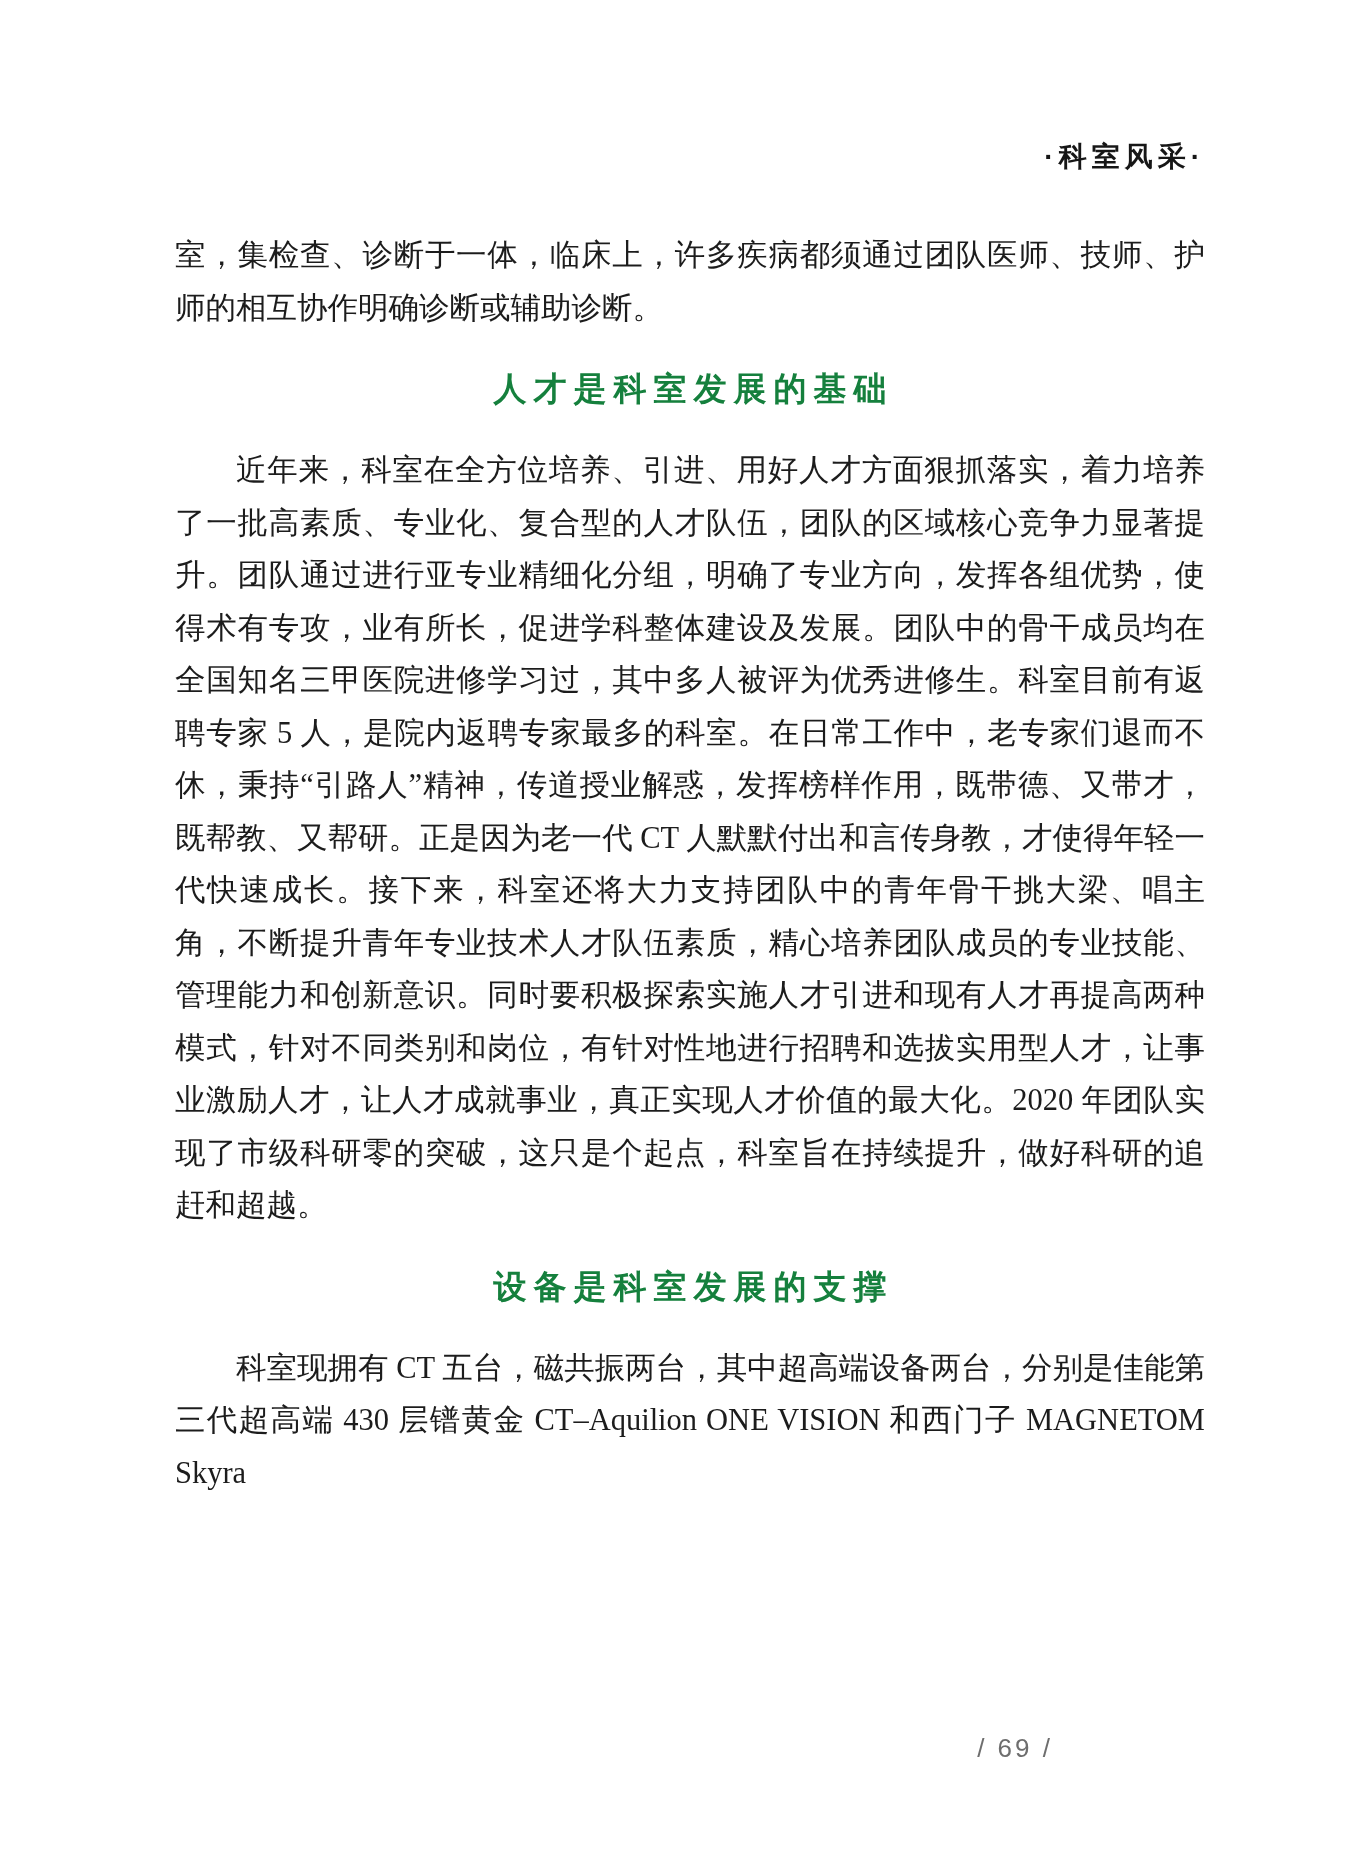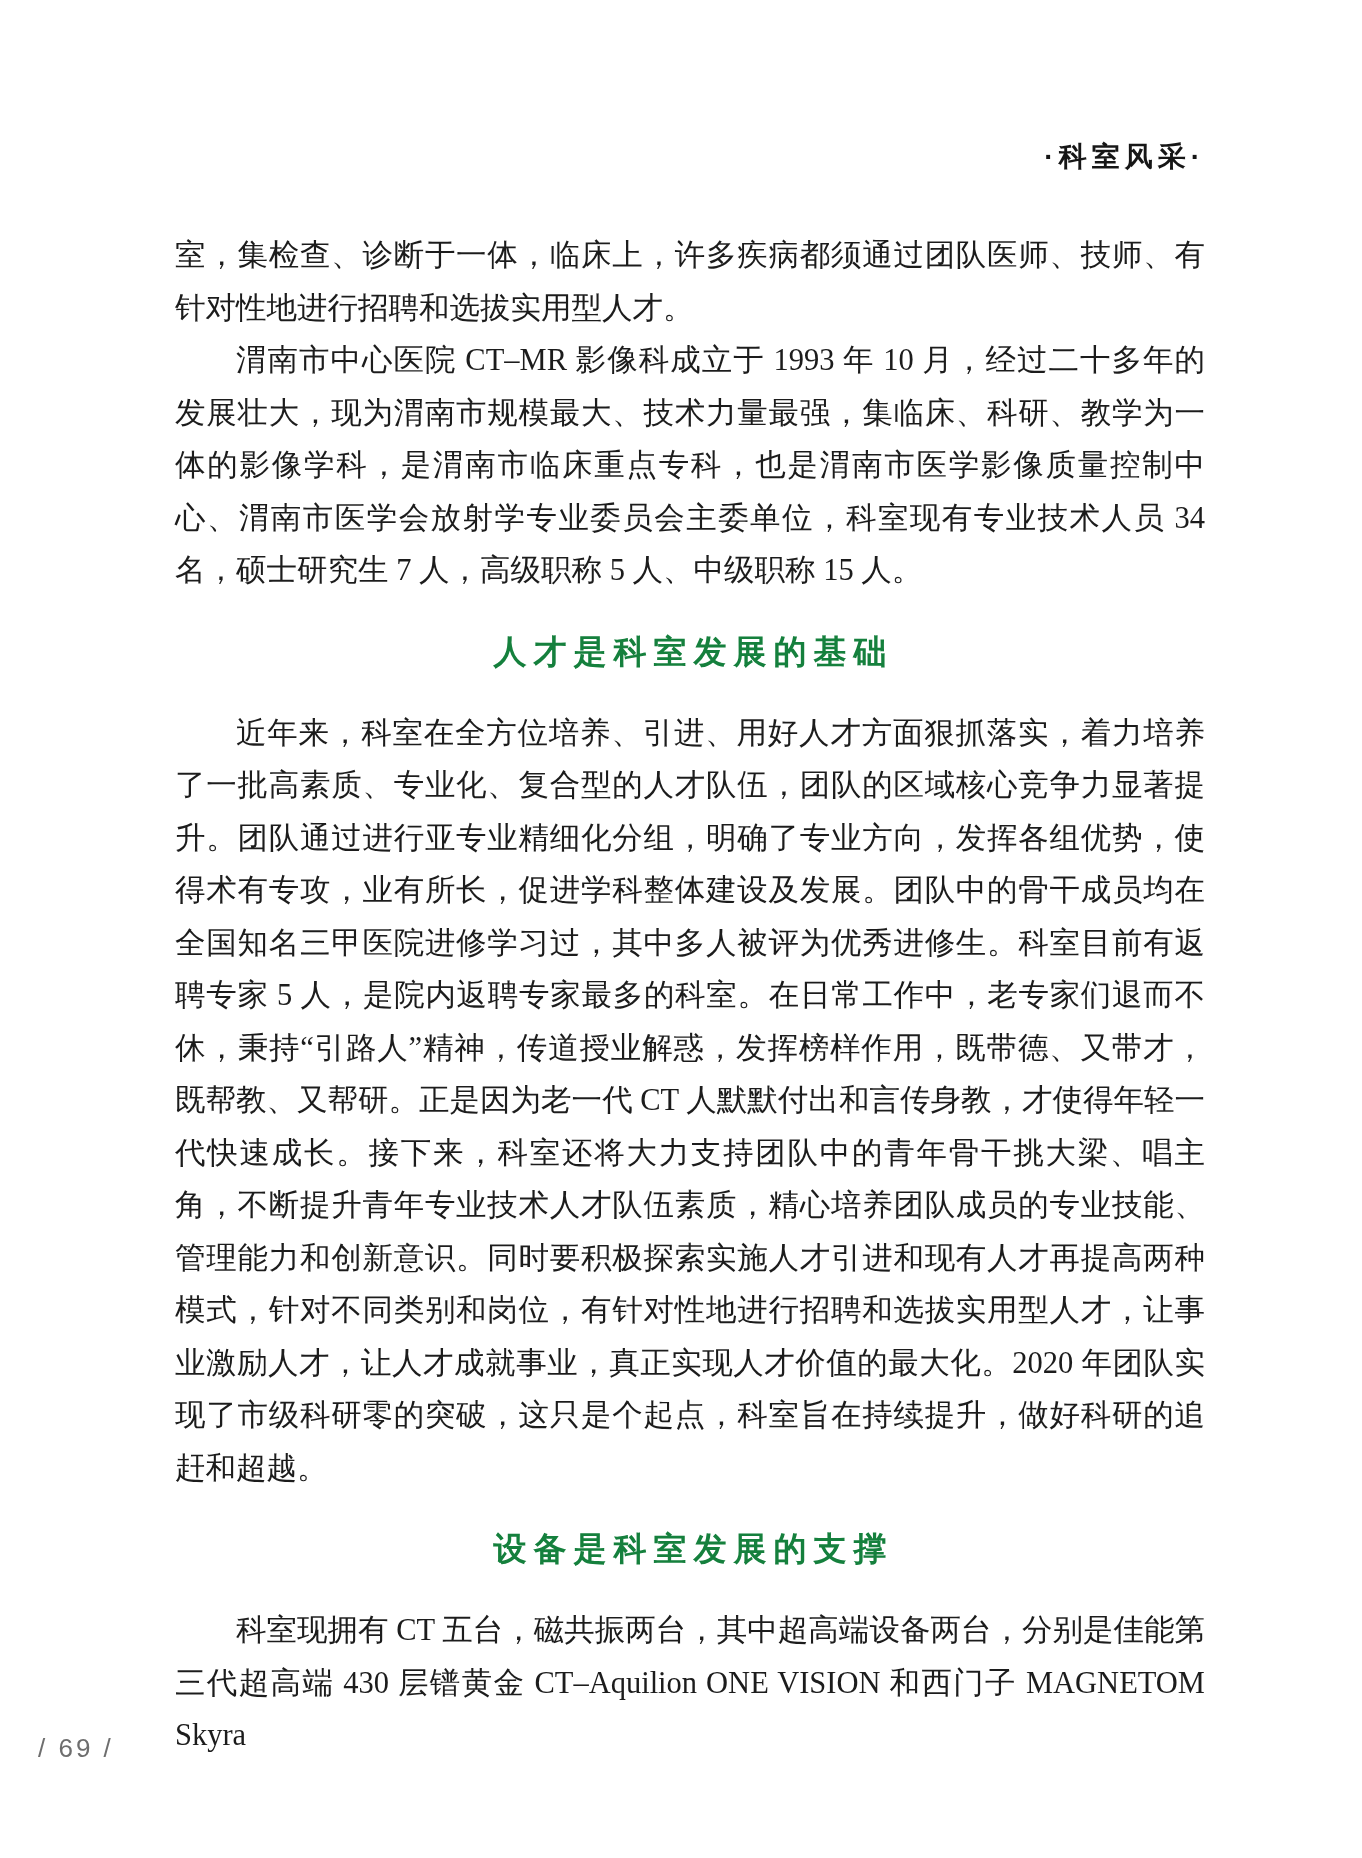--- a/index.html
+++ b/index.html
@@ -62,43 +62,42 @@
     letter-spacing: 7px;
     text-indent: 7px; 
     color: #15803d;
     font-family: "Liberation Serif", "DejaVu Serif", serif;
   }
   .page-footer {
     position: absolute;
     top: 1733px;
     left: 0;
     width: 1015px;
-    text-align: left;
+    text-align: right;
   }
   .page-number {
     font-family: "Liberation Sans", "DejaVu Sans", sans-serif;
     font-size: 26px;
     letter-spacing: 3px;
     color: #6e6e6e;
   }
 </style>
 </head>
 <body>
 
 <div class="page">
 
   <header class="page-header">
     <span class="header-mark">·科室风采·</span>
   </header>
 
   <main class="article">
 
-    <p class="para no-indent">室，集检查、诊断于一体，临床上，许多疾病都须通过团队医师、技师、有针对性地进行招聘和选拔实用型人才。</p>
+    <p class="para no-indent">室，集检查、诊断于一体，临床上，许多疾病都须通过团队医师、技师、护师的相互协作明确诊断或辅助诊断。</p>
 
-    <p class="para">渭南市中心医院 CT–MR 影像科成立于 1993 年 10 月，经过二十多年的发展壮大，现为渭南市规模最大、技术力量最强，集临床、科研、教学为一体的影像学科，是渭南市临床重点专科，也是渭南市医学影像质量控制中心、渭南市医学会放射学专业委员会主委单位，科室现有专业技术人员 34 名，硕士研究生 7 人，高级职称 5 人、中级职称 15 人。</p>
 
     <h2 class="section-heading">人才是科室发展的基础</h2>
 
     <p class="para">近年来，科室在全方位培养、引进、用好人才方面狠抓落实，着力培养了一批高素质、专业化、复合型的人才队伍，团队的区域核心竞争力显著提升。团队通过进行亚专业精细化分组，明确了专业方向，发挥各组优势，使得术有专攻，业有所长，促进学科整体建设及发展。团队中的骨干成员均在全国知名三甲医院进修学习过，其中多人被评为优秀进修生。科室目前有返聘专家 5 人，是院内返聘专家最多的科室。在日常工作中，老专家们退而不休，秉持“引路人”精神，传道授业解惑，发挥榜样作用，既带德、又带才，既帮教、又帮研。正是因为老一代 CT 人默默付出和言传身教，才使得年轻一代快速成长。接下来，科室还将大力支持团队中的青年骨干挑大梁、唱主角，不断提升青年专业技术人才队伍素质，精心培养团队成员的专业技能、管理能力和创新意识。同时要积极探索实施人才引进和现有人才再提高两种模式，针对不同类别和岗位，有针对性地进行招聘和选拔实用型人才，让事业激励人才，让人才成就事业，真正实现人才价值的最大化。2020 年团队实现了市级科研零的突破，这只是个起点，科室旨在持续提升，做好科研的追赶和超越。</p>
 
     <h2 class="section-heading">设备是科室发展的支撑</h2>
 
     <p class="para">科室现拥有 CT 五台，磁共振两台，其中超高端设备两台，分别是佳能第三代超高端 430 层镨黄金 CT–Aquilion ONE VISION 和西门子 MAGNETOM Skyra</p>
 
   </main>

